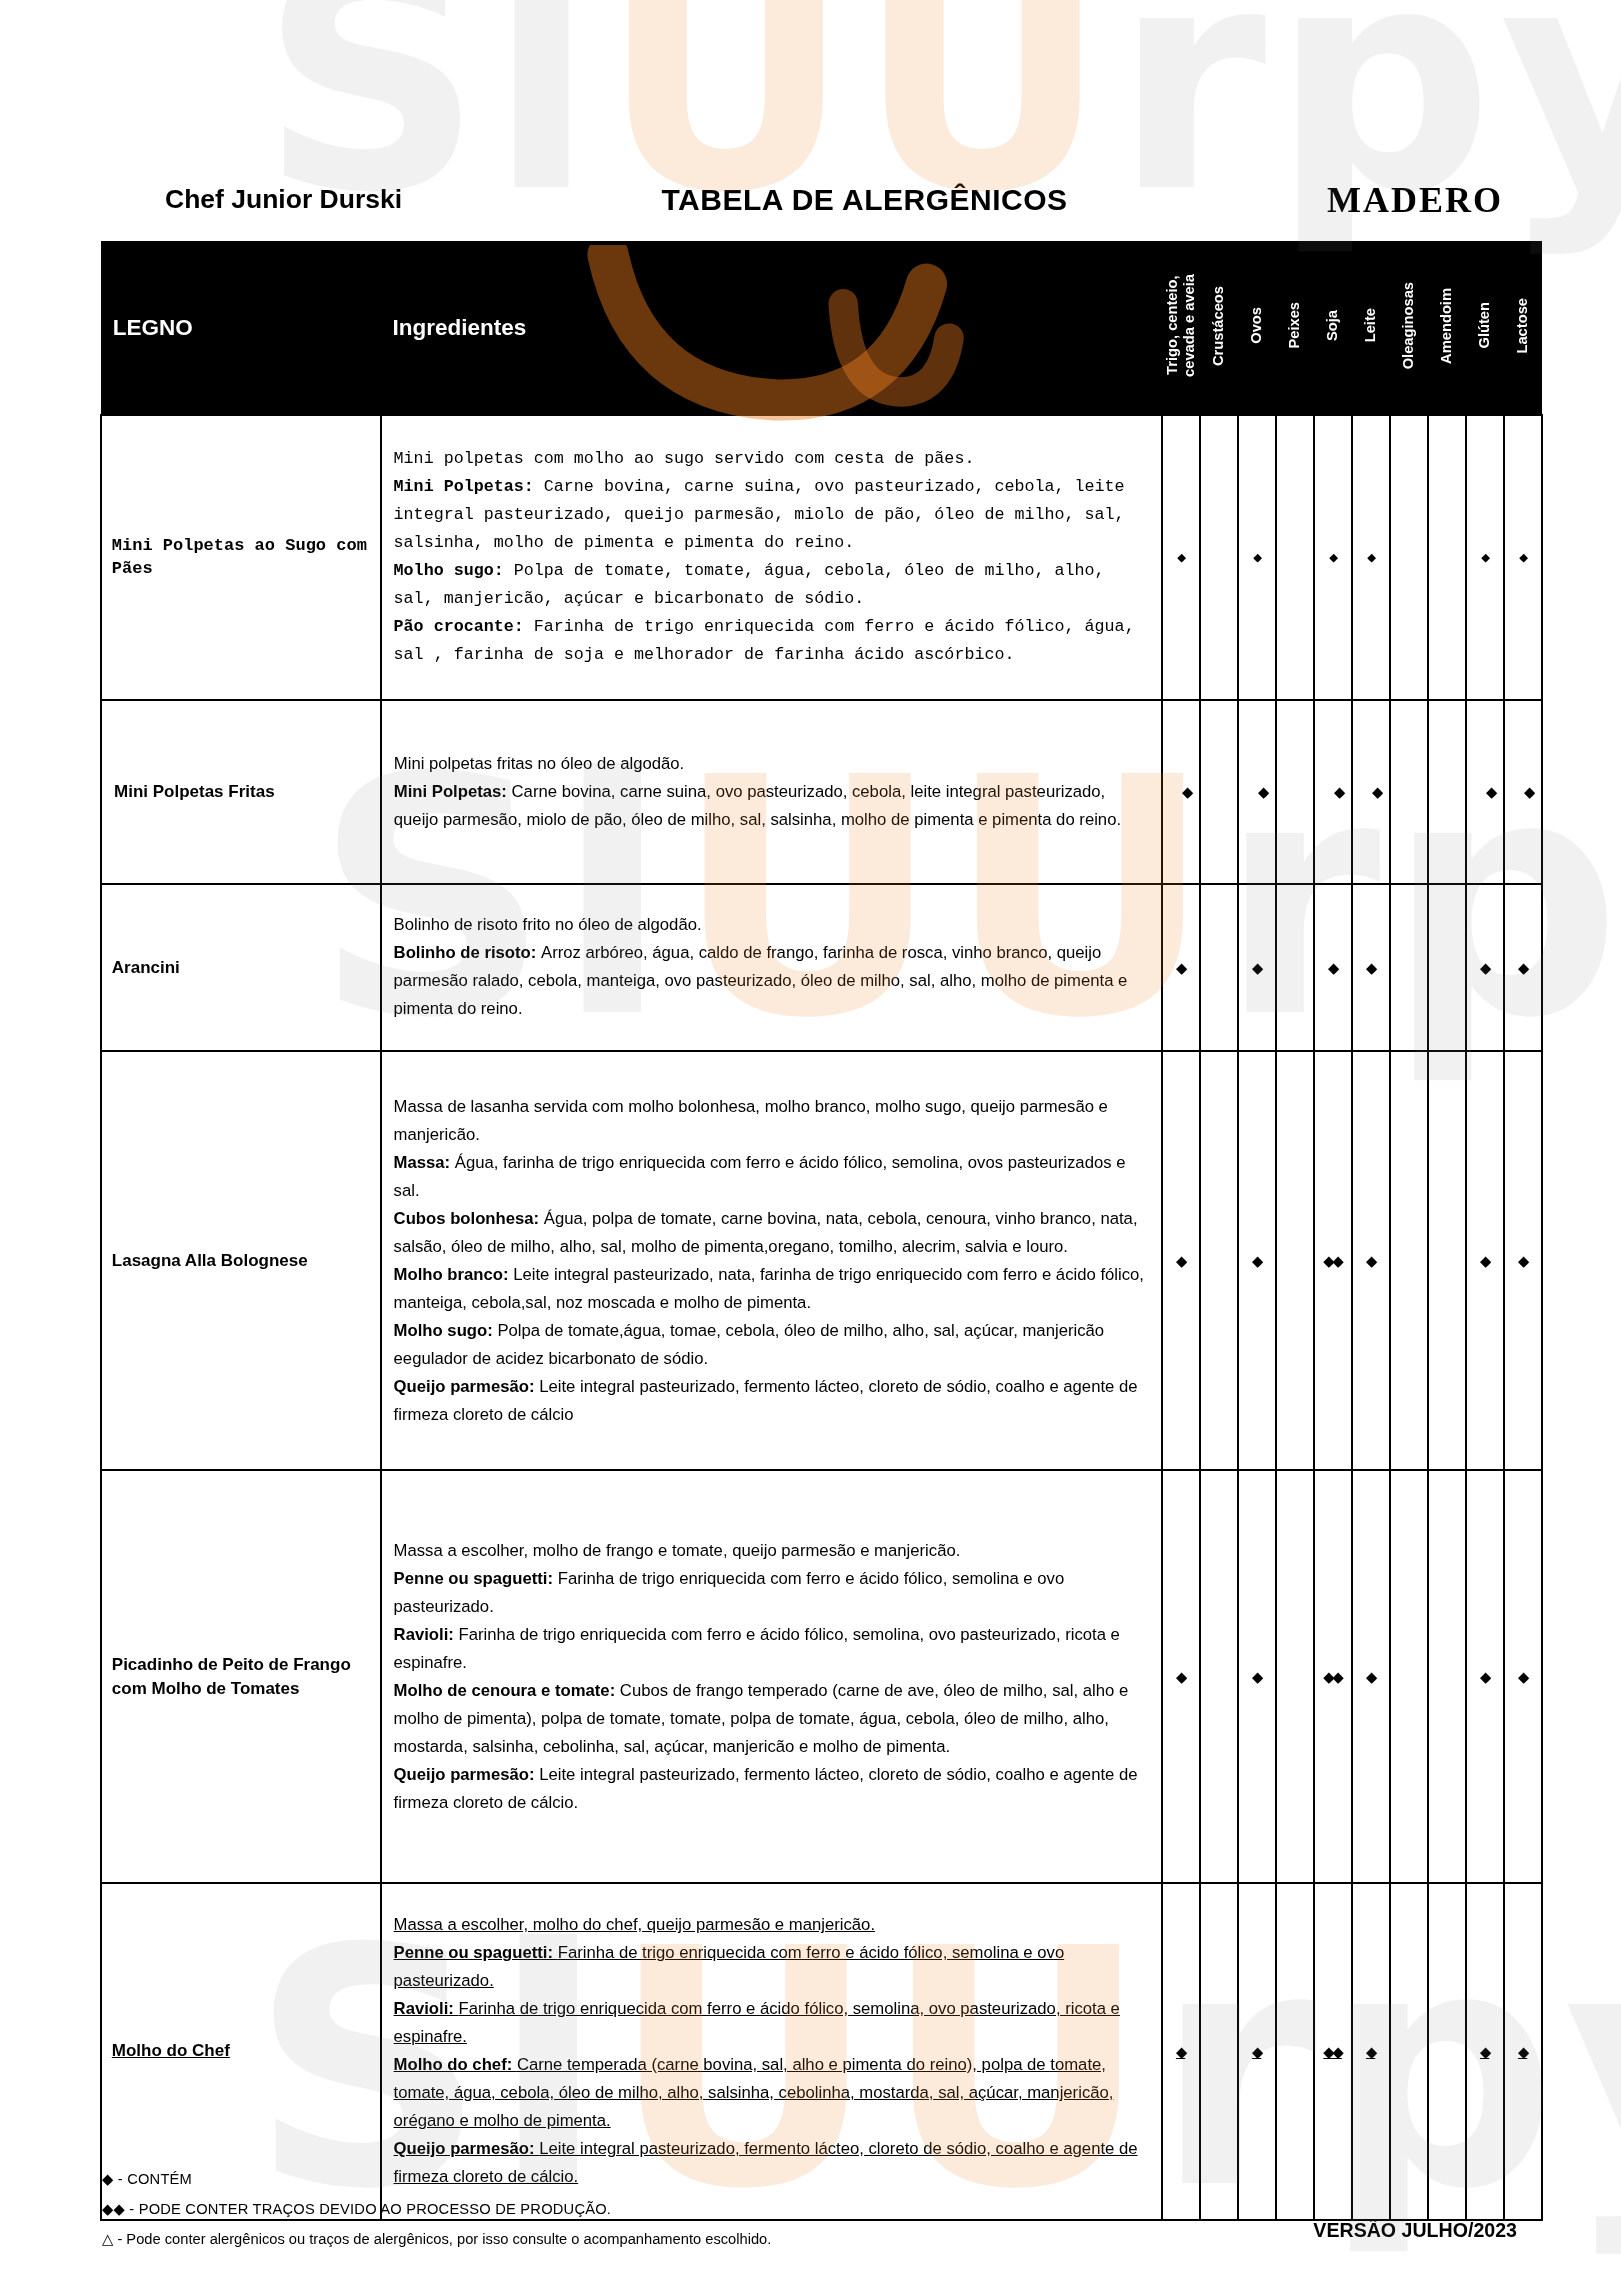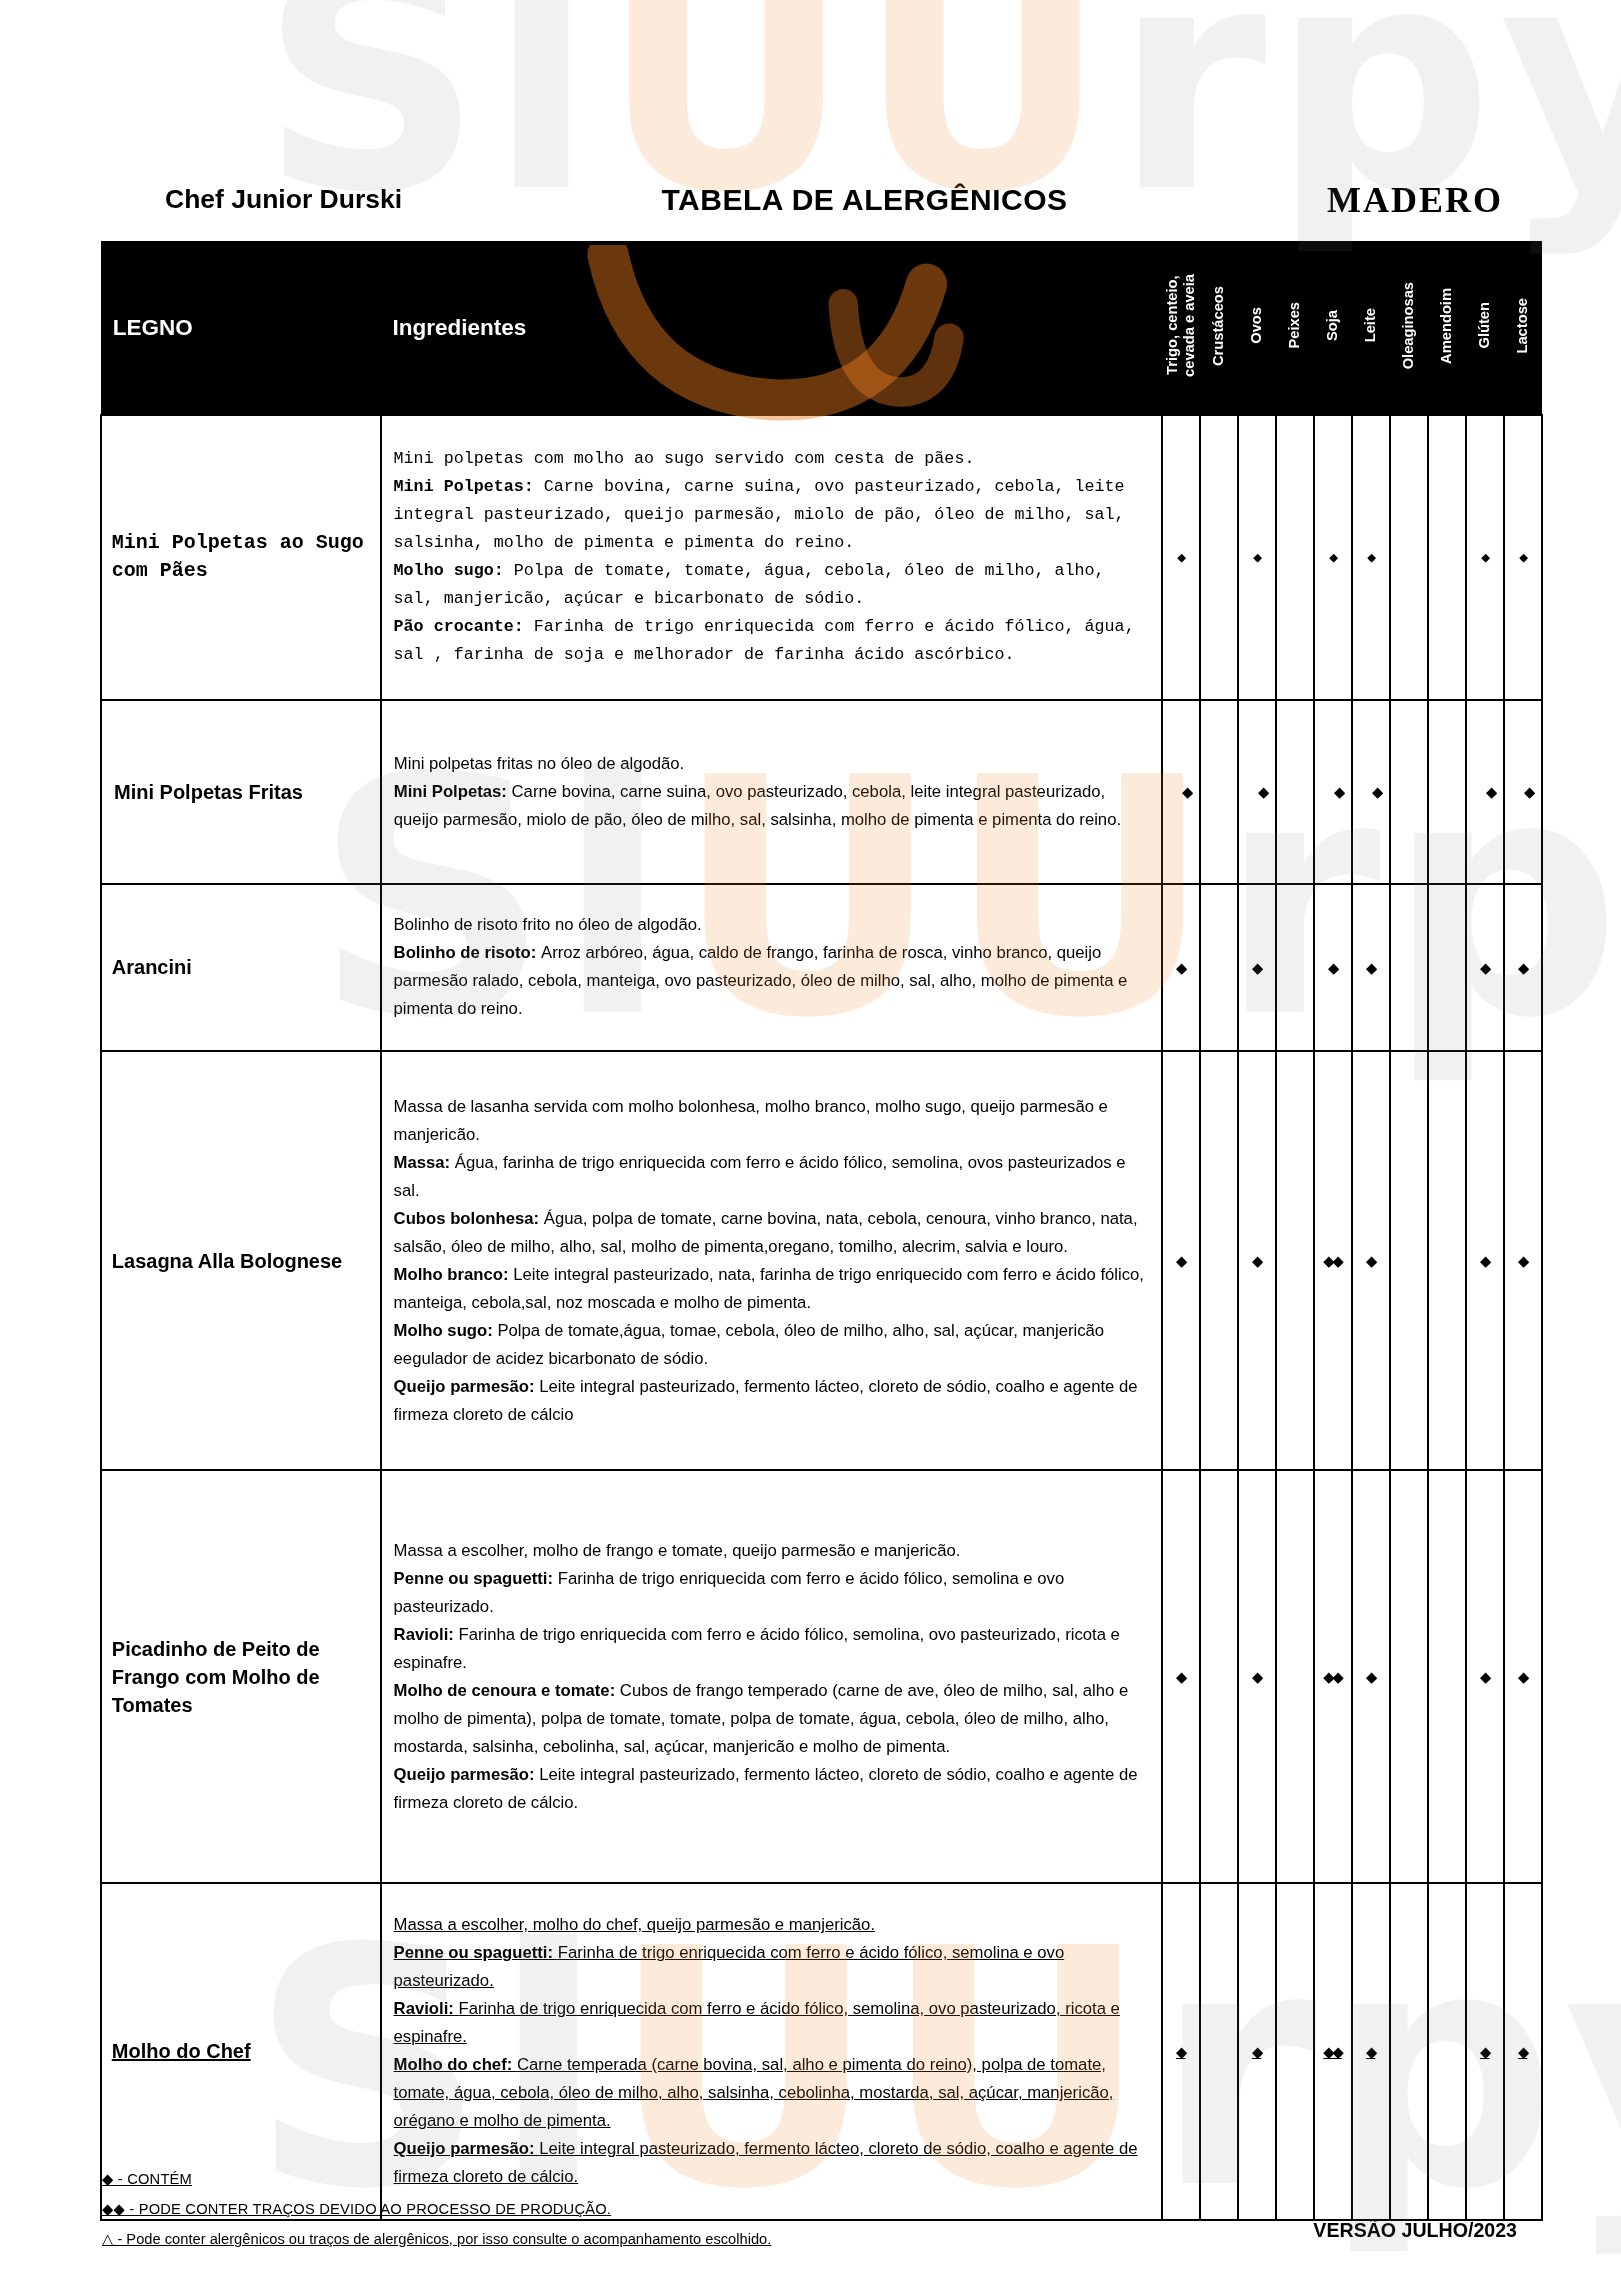--- a/index.html
+++ b/index.html
@@ -31,33 +31,33 @@
   table.alg thead th{background:#000;color:#fff;border:none;}
   th.c-name{width:268px;text-align:left;vertical-align:middle;
             font-size:22.5px;font-weight:bold;padding:0 0 0 11.8px;height:173px;}
   th.c-ing{width:769px;text-align:left;vertical-align:middle;
            font-size:22.5px;font-weight:bold;padding:0 0 0 11.8px;}
   th.c-al{width:38px;vertical-align:middle;text-align:center;padding:5.9px 0;}
   th.c-al .vtext{display:inline-block;writing-mode:vertical-rl;transform:rotate(180deg);
                  white-space:pre-line;font-size:14.7px;font-weight:bold;line-height:1.15;
                  max-height:165px;}
   table.alg td{border:2px solid #000;vertical-align:middle;background:transparent;}
-  td.c-name{font-size:20px;font-weight:bold;padding:5.9px 7.8px 5.9px 9.8px;line-height:1.4;}
+  td.c-name{font-size:17px;font-weight:bold;padding:5.9px 7.8px 5.9px 9.8px;line-height:1.4;}
   td.c-ing{font-size:16.7px;padding:9.8px 9.8px 9.8px 11.8px;line-height:28px;}
   td.c-ing p{margin:0;}
   td.c-mark{text-align:center;font-size:14.7px;letter-spacing:-2px;padding:0;}
   tbody tr:nth-child(1) td{height:263px;font-family:Liberation Mono, monospace;}
   tbody tr:nth-child(2) td{height:163px;padding-left:12px;}
   tbody tr:nth-child(3) td{height:145px;}
   tbody tr:nth-child(4) td{height:398px;}
   tbody tr:nth-child(5) td{height:391px;}
   tbody tr:nth-child(6) td{height:315px;text-decoration:underline;}
 
   
-  .legend{position:absolute;left:102px;top:2164px;z-index:1;font-size:14.7px;line-height:30px;text-decoration:underline;}
+  .legend{position:absolute;left:102px;top:2164px;z-index:1;font-size:14.7px;line-height:30px;}
   .legend .lg1,.legend .lg2{letter-spacing:0.2px;}
   .version{position:absolute;right:104px;top:2207px;z-index:1;
            font-size:19.6px;font-weight:bold;margin-top:12px;}
 </style>
 </head>
 <body>
 
 <div class="wm-layer" aria-hidden="true">
   <div class="wm-word wm-top"><span>S</span><span>l</span><span>U</span><span>U</span><span>r</span><span>p</span><span>y</span></div>
   <div class="wm-word wm-mid"><span>S</span><span>l</span><span>U</span><span>U</span><span>r</span><span>p</span></div>

